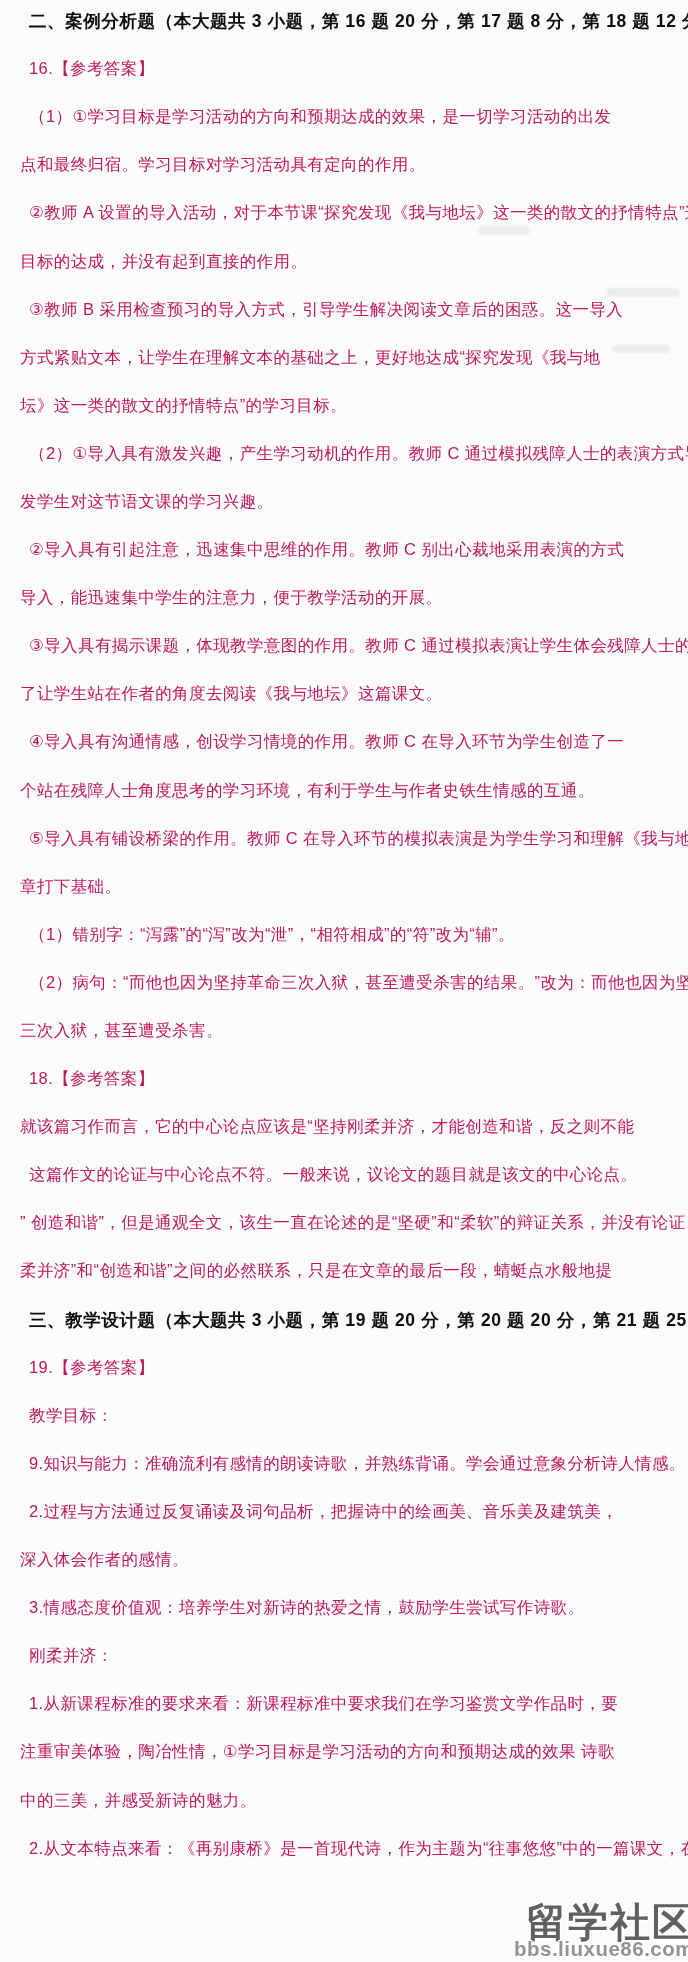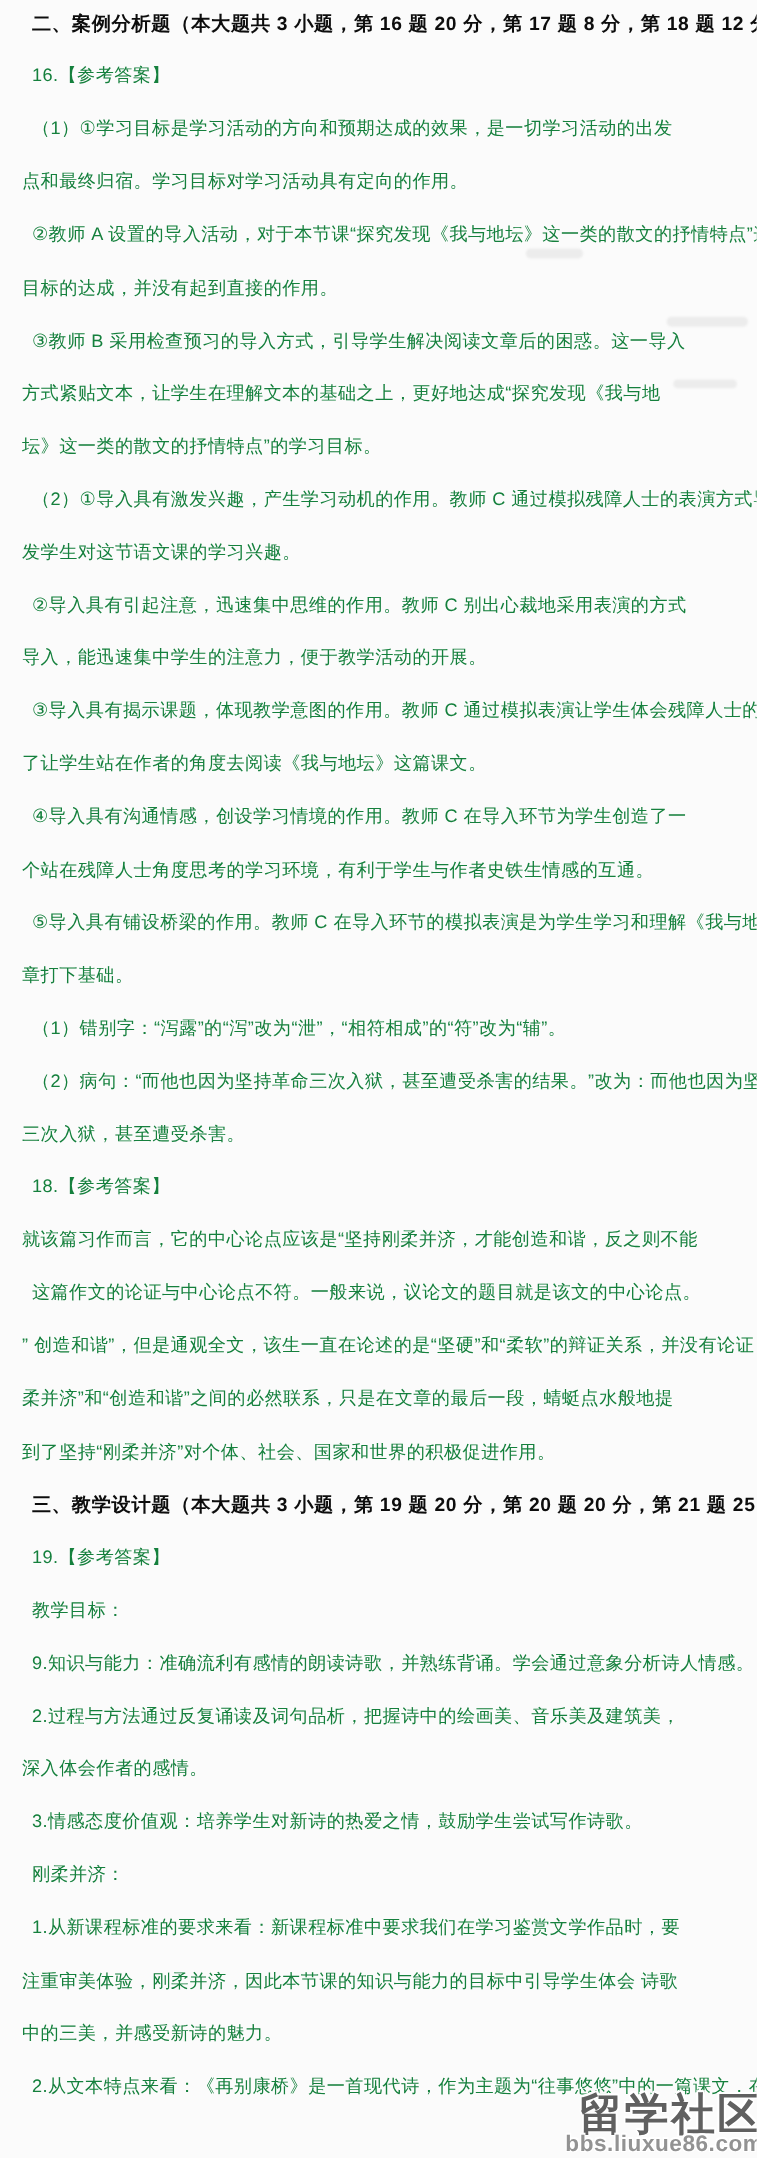--- a/index.html
+++ b/index.html
@@ -23,21 +23,21 @@
     width: 100%;
   }
   .line {
     height: 48.1px;
     display: flex;
     align-items: center;
     white-space: pre;
     overflow: visible;
     font-size: 16.5px;
     letter-spacing: 0.4px;
-    color: #15803d;
+    color: #be185d;
   }
   .line.para   { padding-left: 29px; }
   .line.flush  { padding-left: 20px; }
   .line.heading {
     padding-left: 29px;
     font-weight: bold;
     font-size: 17.5px;
     letter-spacing: 0.6px;
     color: #0d0d0d;
   }
@@ -107,31 +107,30 @@
       <div class="line para">⑤导入具有铺设桥梁的作用。教师 C 在导入环节的模拟表演是为学生学习和理解《我与地坛》这篇</div>
       <div class="line flush">章打下基础。</div>
       <div class="line para">（1）错别字：“泻露”的“泻”改为“泄”，“相符相成”的“符”改为“辅”。</div>
       <div class="line para">（2）病句：“而他也因为坚持革命三次入狱，甚至遭受杀害的结果。”改为：而他也因为坚持革</div>
       <div class="line flush">三次入狱，甚至遭受杀害。</div>
       <div class="line para">18.【参考答案】</div>
       <div class="line flush">就该篇习作而言，它的中心论点应该是“坚持刚柔并济，才能创造和谐，反之则不能</div>
       <div class="line para">这篇作文的论证与中心论点不符。一般来说，议论文的题目就是该文的中心论点。</div>
       <div class="line flush">” 创造和谐”，但是通观全文，该生一直在论述的是“坚硬”和“柔软”的辩证关系，并没有论证</div>
       <div class="line flush">柔并济”和“创造和谐”之间的必然联系，只是在文章的最后一段，蜻蜓点水般地提</div>
-      <div class="line flush">到了坚持“刚柔并济”对个体、社会、国家和世界的积极促进作用。</div>
       <div class="line heading">三、教学设计题（本大题共 3 小题，第 19 题 20 分，第 20 题 20 分，第 21 题 25 分，共 65 分）</div>
       <div class="line para">19.【参考答案】</div>
       <div class="line para">教学目标：</div>
       <div class="line para">9.知识与能力：准确流利有感情的朗读诗歌，并熟练背诵。学会通过意象分析诗人情感。</div>
       <div class="line para">2.过程与方法通过反复诵读及词句品析，把握诗中的绘画美、音乐美及建筑美，</div>
       <div class="line flush">深入体会作者的感情。</div>
       <div class="line para">3.情感态度价值观：培养学生对新诗的热爱之情，鼓励学生尝试写作诗歌。</div>
       <div class="line para">刚柔并济：</div>
       <div class="line para">1.从新课程标准的要求来看：新课程标准中要求我们在学习鉴赏文学作品时，要</div>
-      <div class="line flush">注重审美体验，刚柔并济，因此本节课的知识与能力的目标中引导学生体会 诗歌</div>
+      <div class="line flush">注重审美体验，陶冶性情，①学习目标是学习活动的方向和预期达成的效果 诗歌</div>
       <div class="line flush">中的三美，并感受新诗的魅力。</div>
       <div class="line para">2.从文本特点来看：《再别康桥》是一首现代诗，作为主题为“往事悠悠”中的一篇课文，在诗歌</div>
     </div>
 
   <div class="smudge s1"></div>
   <div class="smudge s2"></div>
   <div class="smudge s3"></div>
 
   <div class="watermark">
     <div class="wm-title">留学社区</div>

